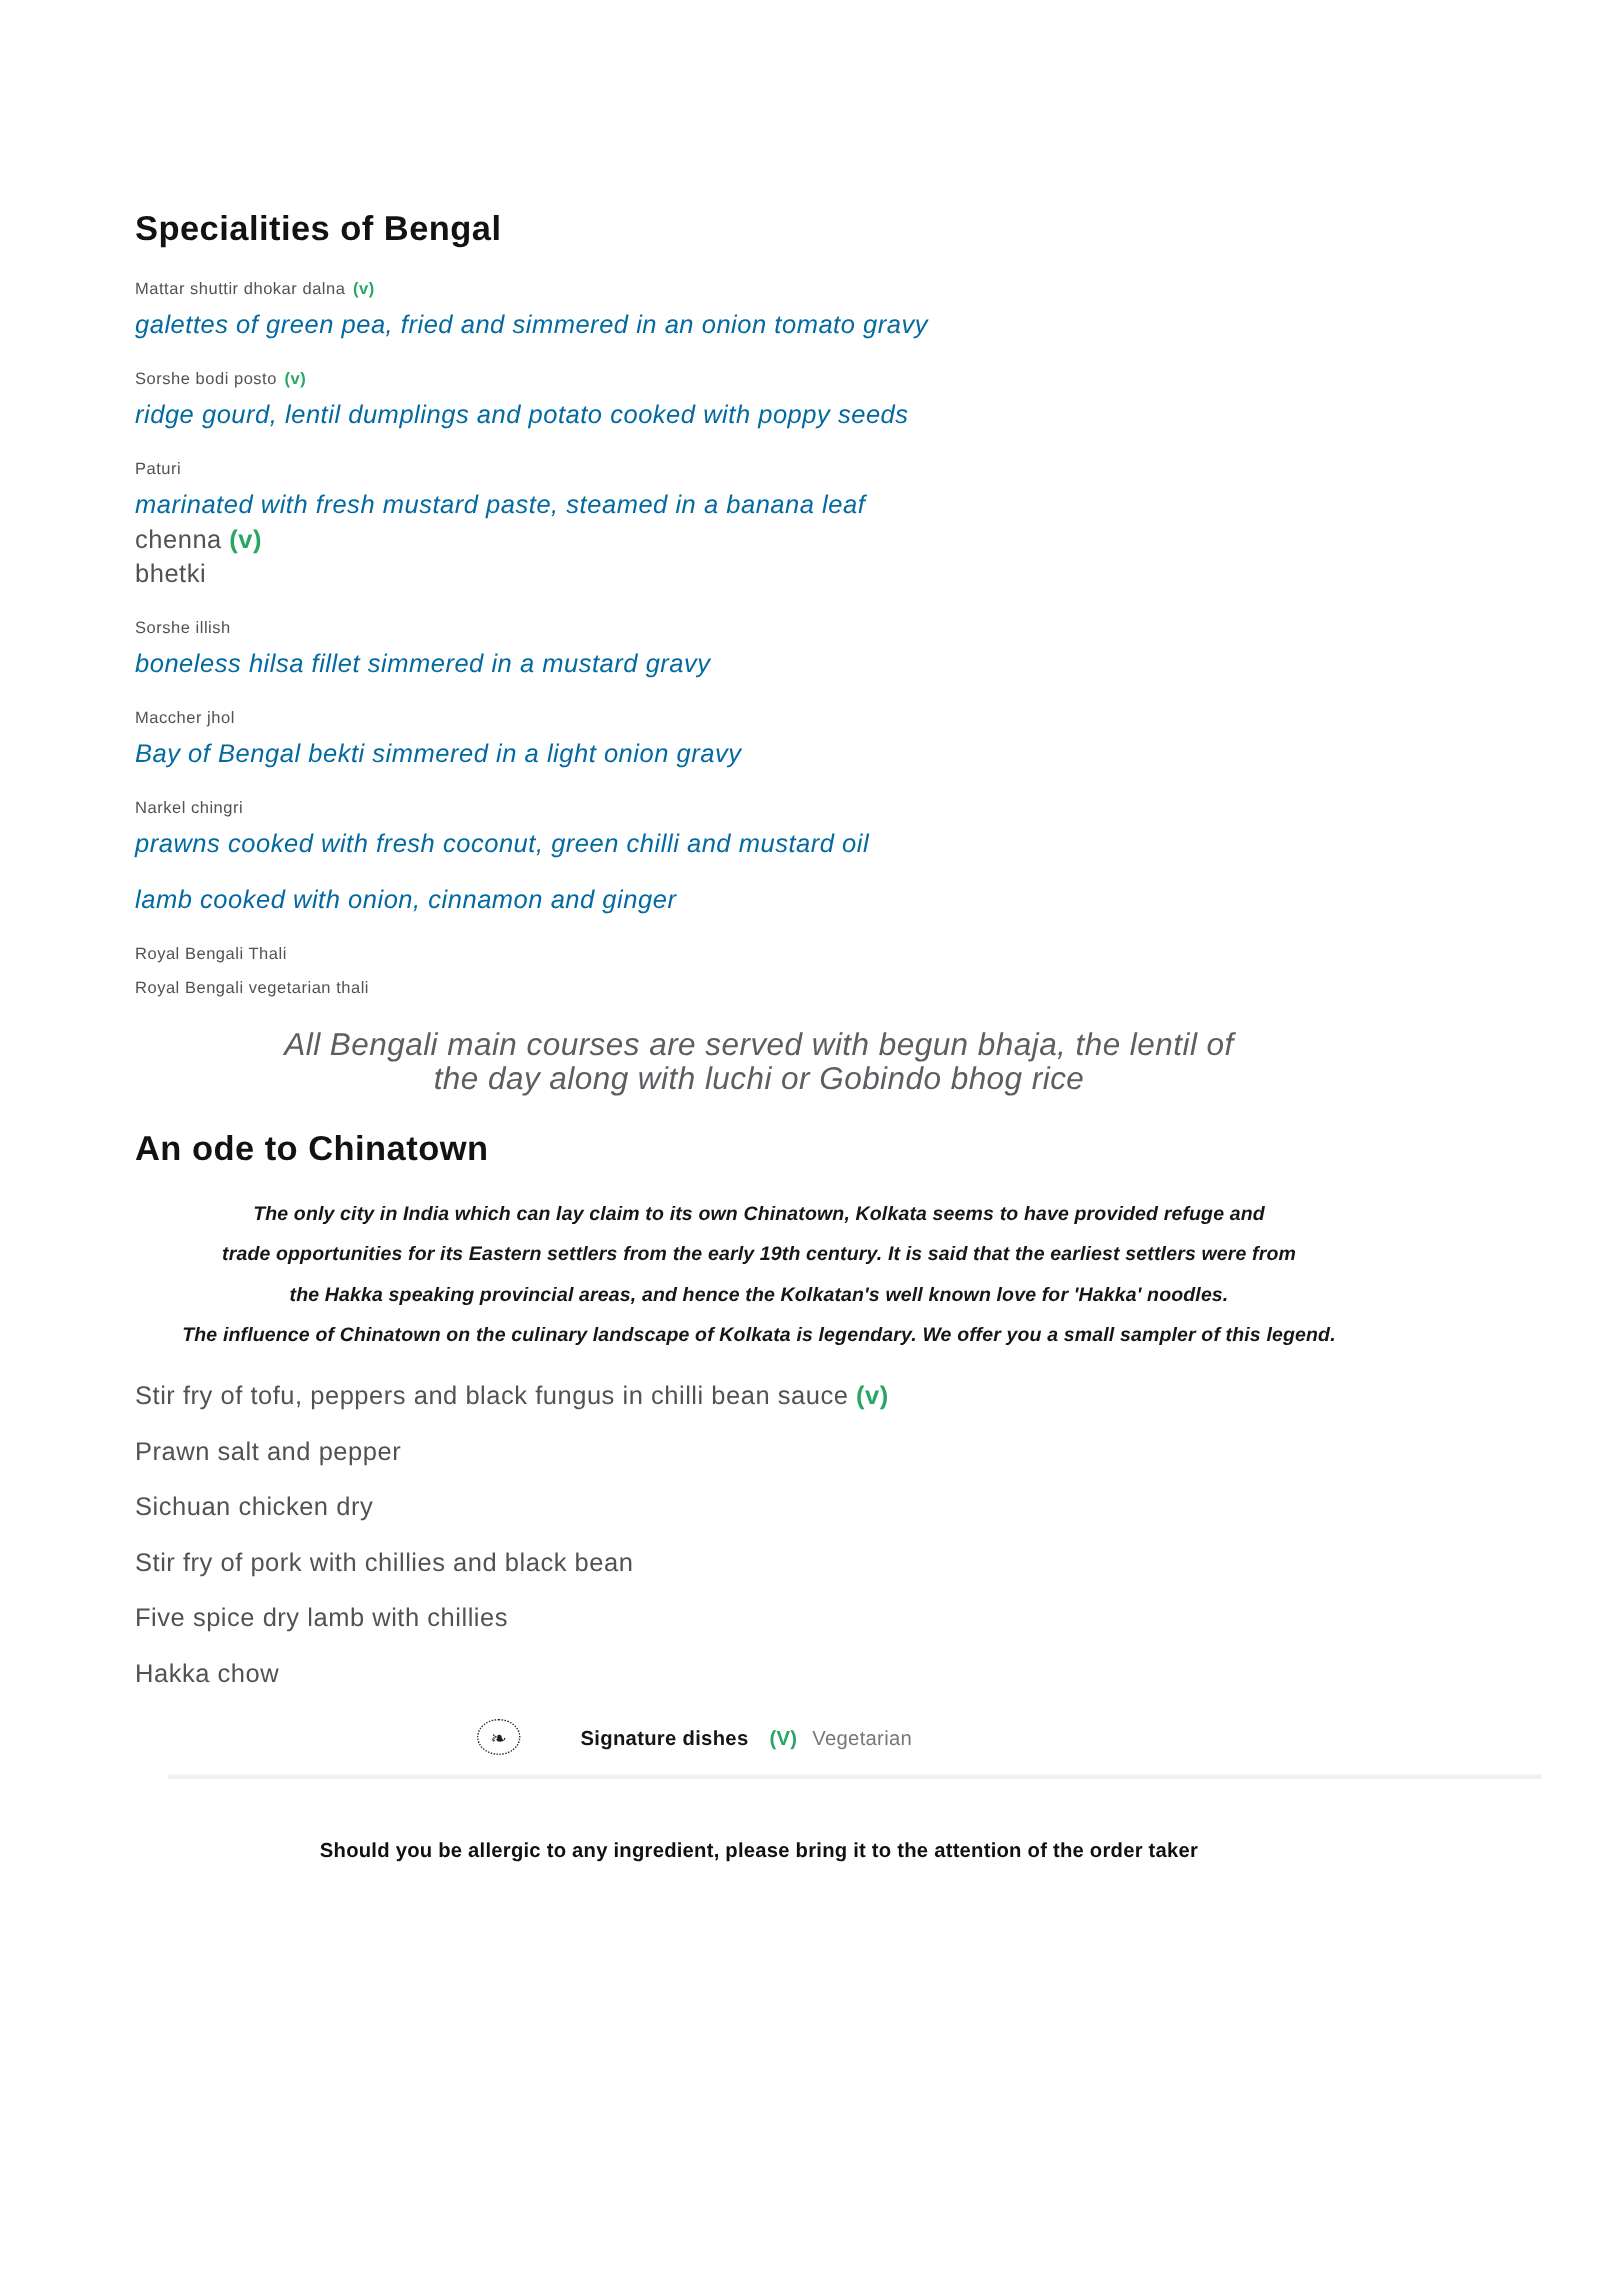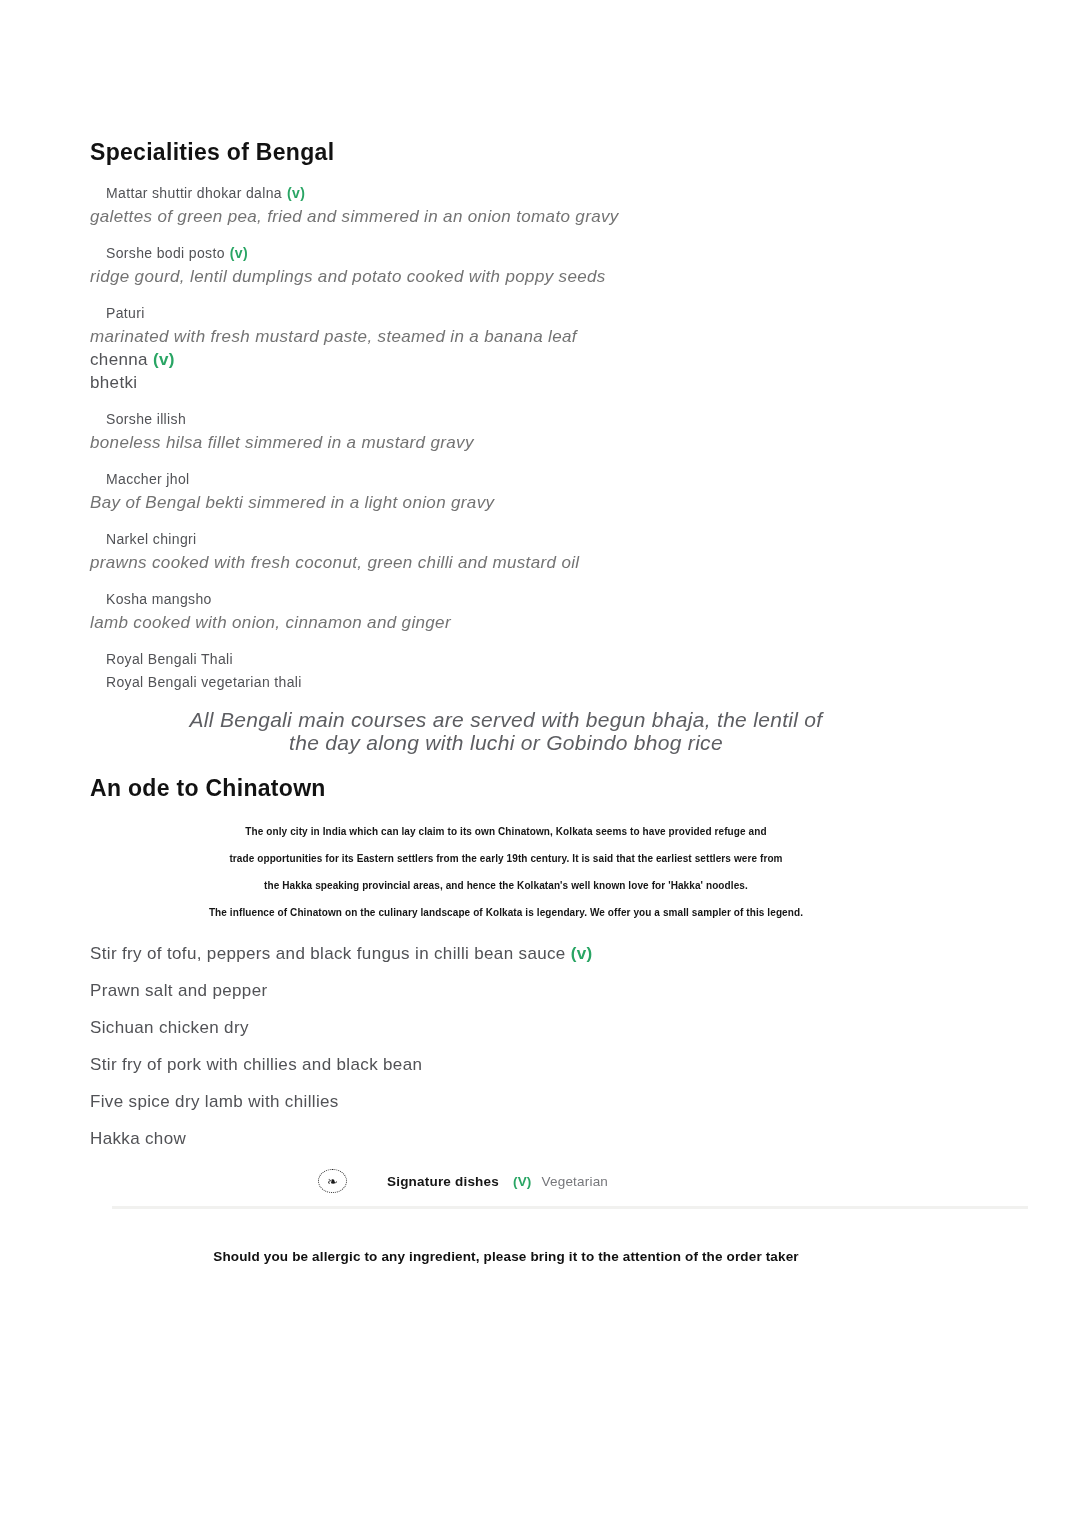--- a/index.html
+++ b/index.html
@@ -8,36 +8,36 @@
     font-family:"Liberation Sans", sans-serif; overflow:hidden;
   }
   .content { position:absolute; left:90px; top:140px; width:832px; }
 
   .section-title {
     font-size:23px; font-weight:bold; color:#121212; letter-spacing:0.3px;
     margin:0 0 17px 0; line-height:25px;
   }
   .menu-item { margin:0 0 14px 0; }
   .item-name {
-    font-size:14px; color:#515256; letter-spacing:0.35px; line-height:23px;margin-left:16px;
+    font-size:11px; color:#515256; letter-spacing:0.35px; line-height:23px;
   }
   .item-desc {
-    font-size:17px; font-style:italic; color:#737373; letter-spacing:0.35px; line-height:23px;
+    font-size:17px; font-style:italic; color:#0369a1; letter-spacing:0.35px; line-height:23px;
   }
   .variant-line { font-size:17px; color:#515256; letter-spacing:0.35px; line-height:23px; }
   .variant-line.italic { font-style:italic; }
   .veg { color:#29a564; font-weight:bold; margin-left:5px; }
 
   .serving-note {
     text-align:center; font-size:21px; font-style:italic; color:#5d5e62;
     letter-spacing:0.3px; line-height:23px; margin:10px 0 22px 0;
   }
 
   .intro {
-    text-align:center; font-size:10px; font-weight:bold; 
+    text-align:center; font-size:13px; font-weight:bold; font-style:italic;
     color:#161616; line-height:27px; letter-spacing:0.1px; margin:12px 0 18px 0;
   }
 
   .cn-item { font-size:17px; color:#515256; letter-spacing:0.35px; line-height:20px; margin:0 0 17px 0; }
 
   .legend-row {
     display:flex; align-items:center; margin:16px 0 0 228px; height:30px;
   }
   .seal {
     width:27px; height:22px; border:1.5px dotted #2a2a2a; border-radius:50%;
@@ -92,21 +92,20 @@
       <div class="item-name">Maccher jhol</div>
       <div class="item-desc">Bay of Bengal bekti simmered in a light onion gravy</div>
     </div>
 
     <div class="menu-item">
       <div class="item-name">Narkel chingri</div>
       <div class="item-desc">prawns cooked with fresh coconut, green chilli and mustard oil</div>
     </div>
 
     <div class="menu-item">
-      <div class="item-name">Kosha mangsho</div>
       <div class="item-desc">lamb cooked with onion, cinnamon and ginger</div>
     </div>
 
 
     <div class="menu-item">
       <div class="item-name">Royal Bengali Thali</div>
       <div class="item-name">Royal Bengali vegetarian thali</div>
     </div>
 
     <div class="serving-note">

